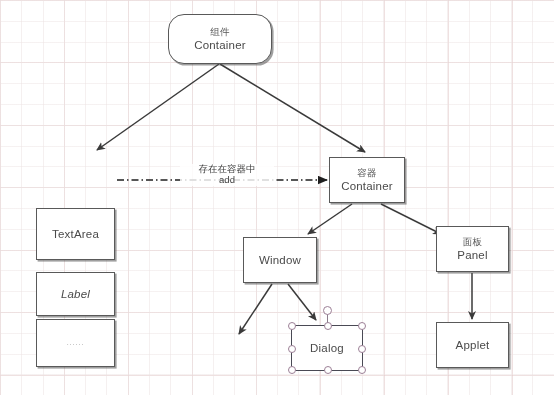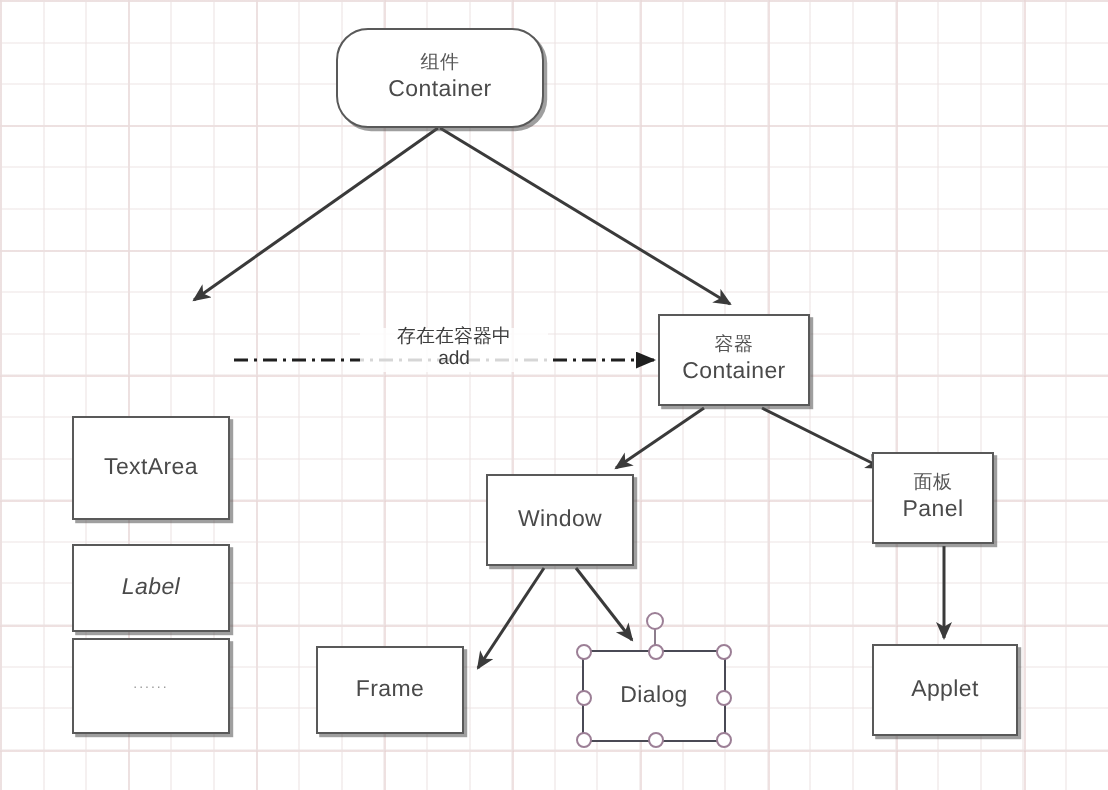--- a/index.html
+++ b/index.html
@@ -161,28 +161,25 @@
 
   <div class="node" style="left:329px;top:157px;width:76px;height:46px;">
     <span class="cn">容器</span>
     <span class="en">Container</span>
   </div>
 
   <div class="node" style="left:243px;top:237px;width:74px;height:46px;">
     <span class="en">Window</span>
   </div>
 
-  <div class="node" style="left:436px;top:226px;width:61px;height:46px;">
+  <div class="node" style="left:436px;top:226px;width:73px;height:46px;">
     <span class="cn">面板</span>
     <span class="en">Panel</span>
   </div>
 
-  <div class="node" style="left:158px;top:323px;width:74px;height:44px;">
-    <span class="en">Frame</span>
-  </div>
 
   <div class="node selected" style="left:291px;top:325px;width:72px;height:46px;">
     <span class="en">Dialog</span>
     <span class="rot-stem"></span>
     <span class="rot-handle"></span>
     <span class="handle nw"></span>
     <span class="handle n"></span>
     <span class="handle ne"></span>
     <span class="handle w"></span>
     <span class="handle e"></span>

